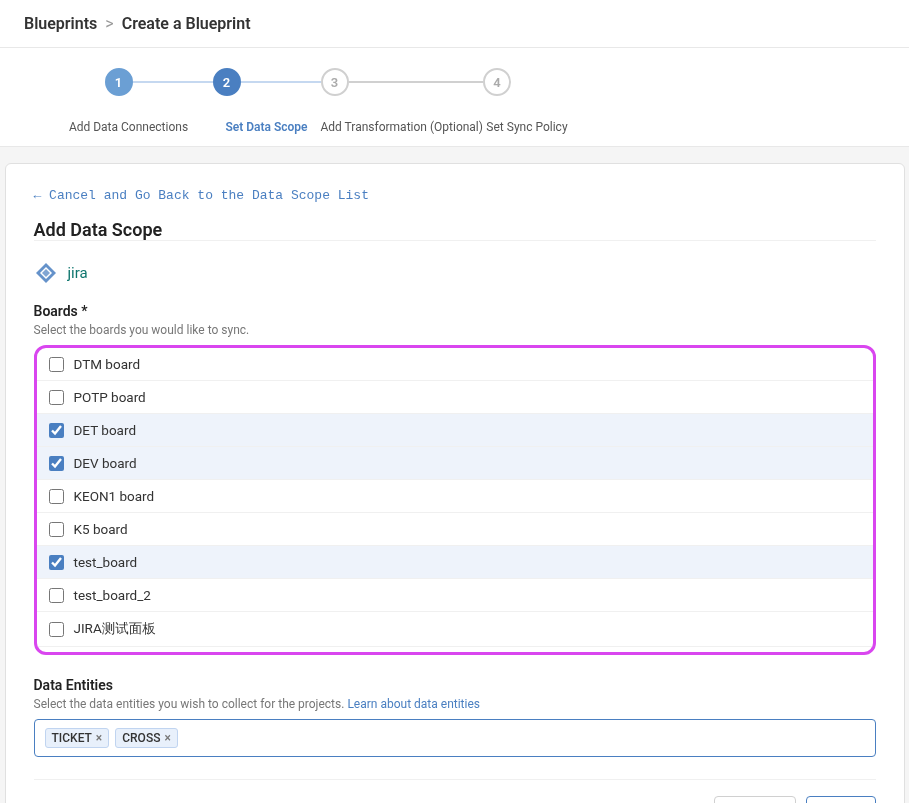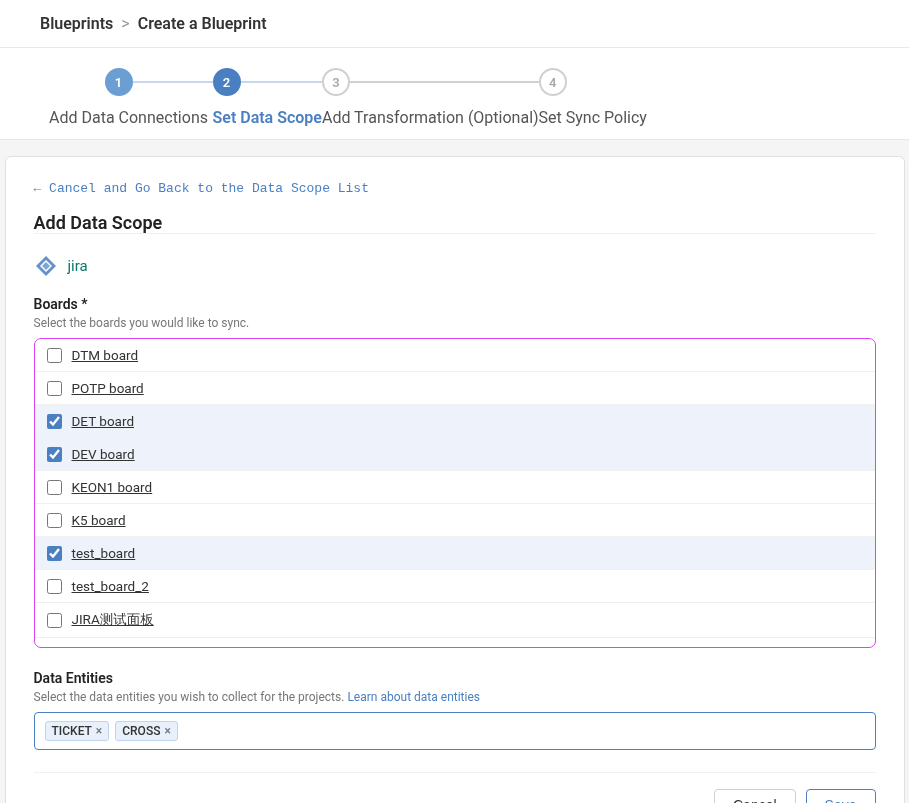--- a/index.html
+++ b/index.html
@@ -5,21 +5,21 @@
     * { box-sizing: border-box; margin: 0; padding: 0; }
     body {
       font-family: -apple-system, BlinkMacSystemFont, 'Segoe UI', Roboto, sans-serif;
       background: #f5f5f5;
       color: #333;
       font-size: 14px;
     }
 
     .page-header {
       background: #fff;
-      padding: 14px 40px;
+      padding: 14px 24px;
       border-bottom: 1px solid #e8e8e8;
       display: flex;
       align-items: center;
       gap: 8px;
     }
 
     .breadcrumb-blueprints {
       font-weight: 600;
       color: #333;
       font-size: 16px;
@@ -61,23 +61,23 @@
       border: 2px solid #4a7fc1;
     }
 
     .step-circle.inactive {
       background: #fff;
       color: #aaa;
       border: 2px solid #d0d0d0;
     }
 
     .step-label {
-      font-size: 16px;
+      font-size: 12px;
       color: #555;
-      margin-top: 12px;
+      margin-top: 24px;
       text-align: center;
       padding-bottom: 12px;
     }
 
     .step-label.active {
       color: #4a7fc1;
       font-weight: 600;
     }
 
     .stepper-wrapper {
@@ -172,26 +172,25 @@
       margin-bottom: 4px;
     }
 
     .field-hint {
       font-size: 12px;
       color: #777;
       margin-bottom: 8px;
     }
 
     .boards-list {
-      border: 1px solid #d946ef;
-      border-radius: 7px;
+      border: 3px solid #d946ef;
+      border-radius: 12px;
       overflow-y: auto;
       max-height: 310px;
       position: relative;
-      text-decoration: underline;
     }
 
     .board-item {
       display: flex;
       align-items: center;
       padding: 8px 12px;
       gap: 10px;
       cursor: pointer;
       border-bottom: 1px solid #f0f0f0;
       font-size: 13.5px;

